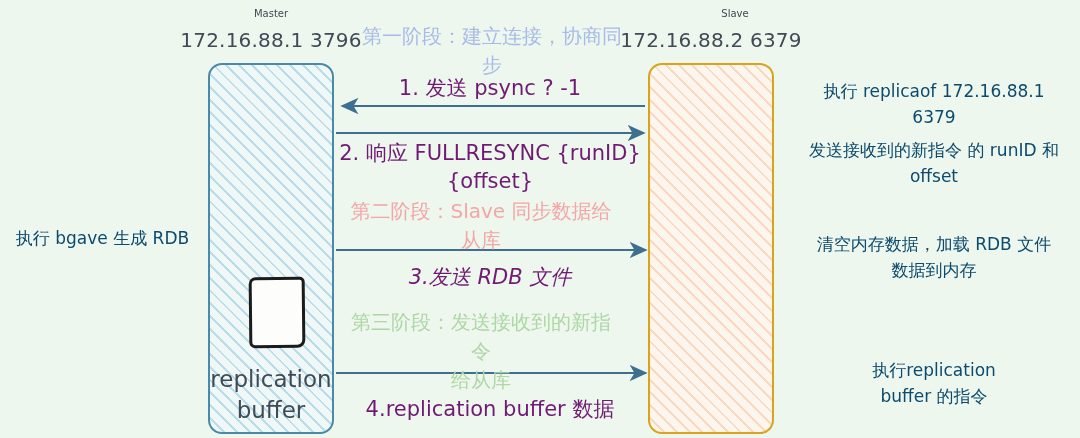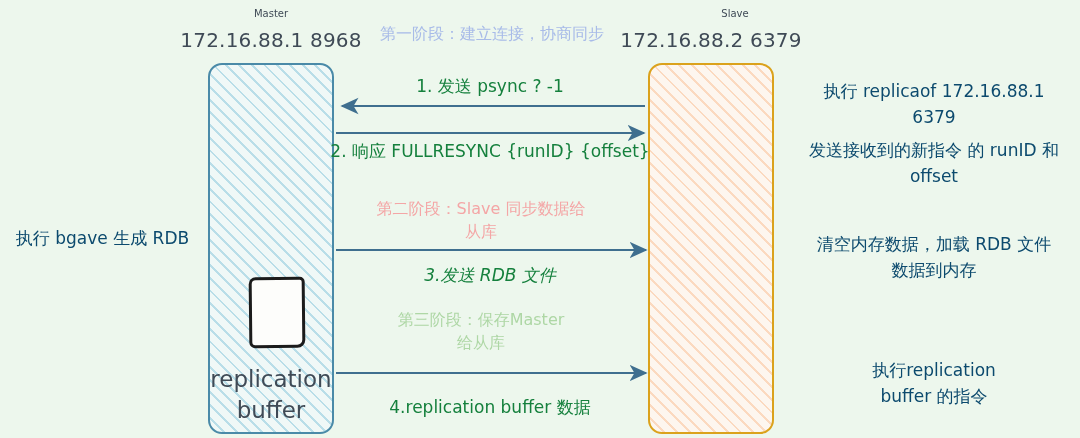--- a/index.html
+++ b/index.html
@@ -69,30 +69,30 @@
   .node-title {
     font-size: 10px;
     color: #3f4a56;
   }
   .node-addr {
     font-size: 20px;
     color: #3f4a56;
     letter-spacing: 0.2px;
   }
   .phase {
-    font-size: 16px;
+    font-size: 20px;
     line-height: 1.45;
   }
   .phase-1 { color: #a8bbe8; }
   .phase-2 { color: #f4a6a6; }
   .phase-3 { color: #aed7a5; }
 
   .step {
-    font-size: 17px;
-    color: #15803d;
+    font-size: 21px;
+    color: #701a75;
   }
   .side-note {
     font-size: 17px;
     color: #0c4a6e;
     line-height: 1.5;
   }
   .box-caption {
     font-size: 23px;
     color: #3f4a56;
     line-height: 1.35;
@@ -131,35 +131,35 @@
 </svg>
 
 <div class="node-box" id="master-box"></div>
 
 <div class="node-box" id="slave-box"></div>
 
 <div id="repl-buffer-shape"></div>
 
 <div class="lbl node-title" style="left:208px; top:7px; width:126px;">Master</div>
 
-<div class="lbl node-addr" style="left:161px; top:27px; width:220px;">172.16.88.1 8968</div>
+<div class="lbl node-addr" style="left:161px; top:27px; width:220px;">172.16.88.1 3796</div>
 
 <div class="lbl node-title" style="left:672px; top:7px; width:126px;">Slave</div>
 
 <div class="lbl node-addr" style="left:601px; top:27px; width:220px;">172.16.88.2 6379</div>
 
 <div class="lbl box-caption" style="left:208px; top:364px; width:126px;">replication
 buffer</div>
 
 <div class="lbl phase phase-1" style="left:358px; top:22px; width:268px;">第一阶段：建立连接，协商同步</div>
 
 <div class="lbl phase phase-2" style="left:345px; top:197px; width:272px;">第二阶段：Slave 同步数据给
 从库</div>
 
-<div class="lbl phase phase-3" style="left:345px; top:308px; width:272px;">第三阶段：保存Master
+<div class="lbl phase phase-3" style="left:345px; top:308px; width:272px;">第三阶段：发送接收到的新指令
 给从库</div>
 
 <div class="lbl step" style="left:340px; top:75px; width:300px;">1. 发送 psync ? -1</div>
 
 <div class="lbl step" style="left:330px; top:140px; width:320px;">2. 响应 FULLRESYNC {runID} {offset}</div>
 
 <div class="lbl step" style="left:340px; top:264px; width:300px;font-style:italic;">3.发送 RDB 文件</div>
 
 <div class="lbl step" style="left:340px; top:396px; width:300px;">4.replication buffer 数据</div>
 

